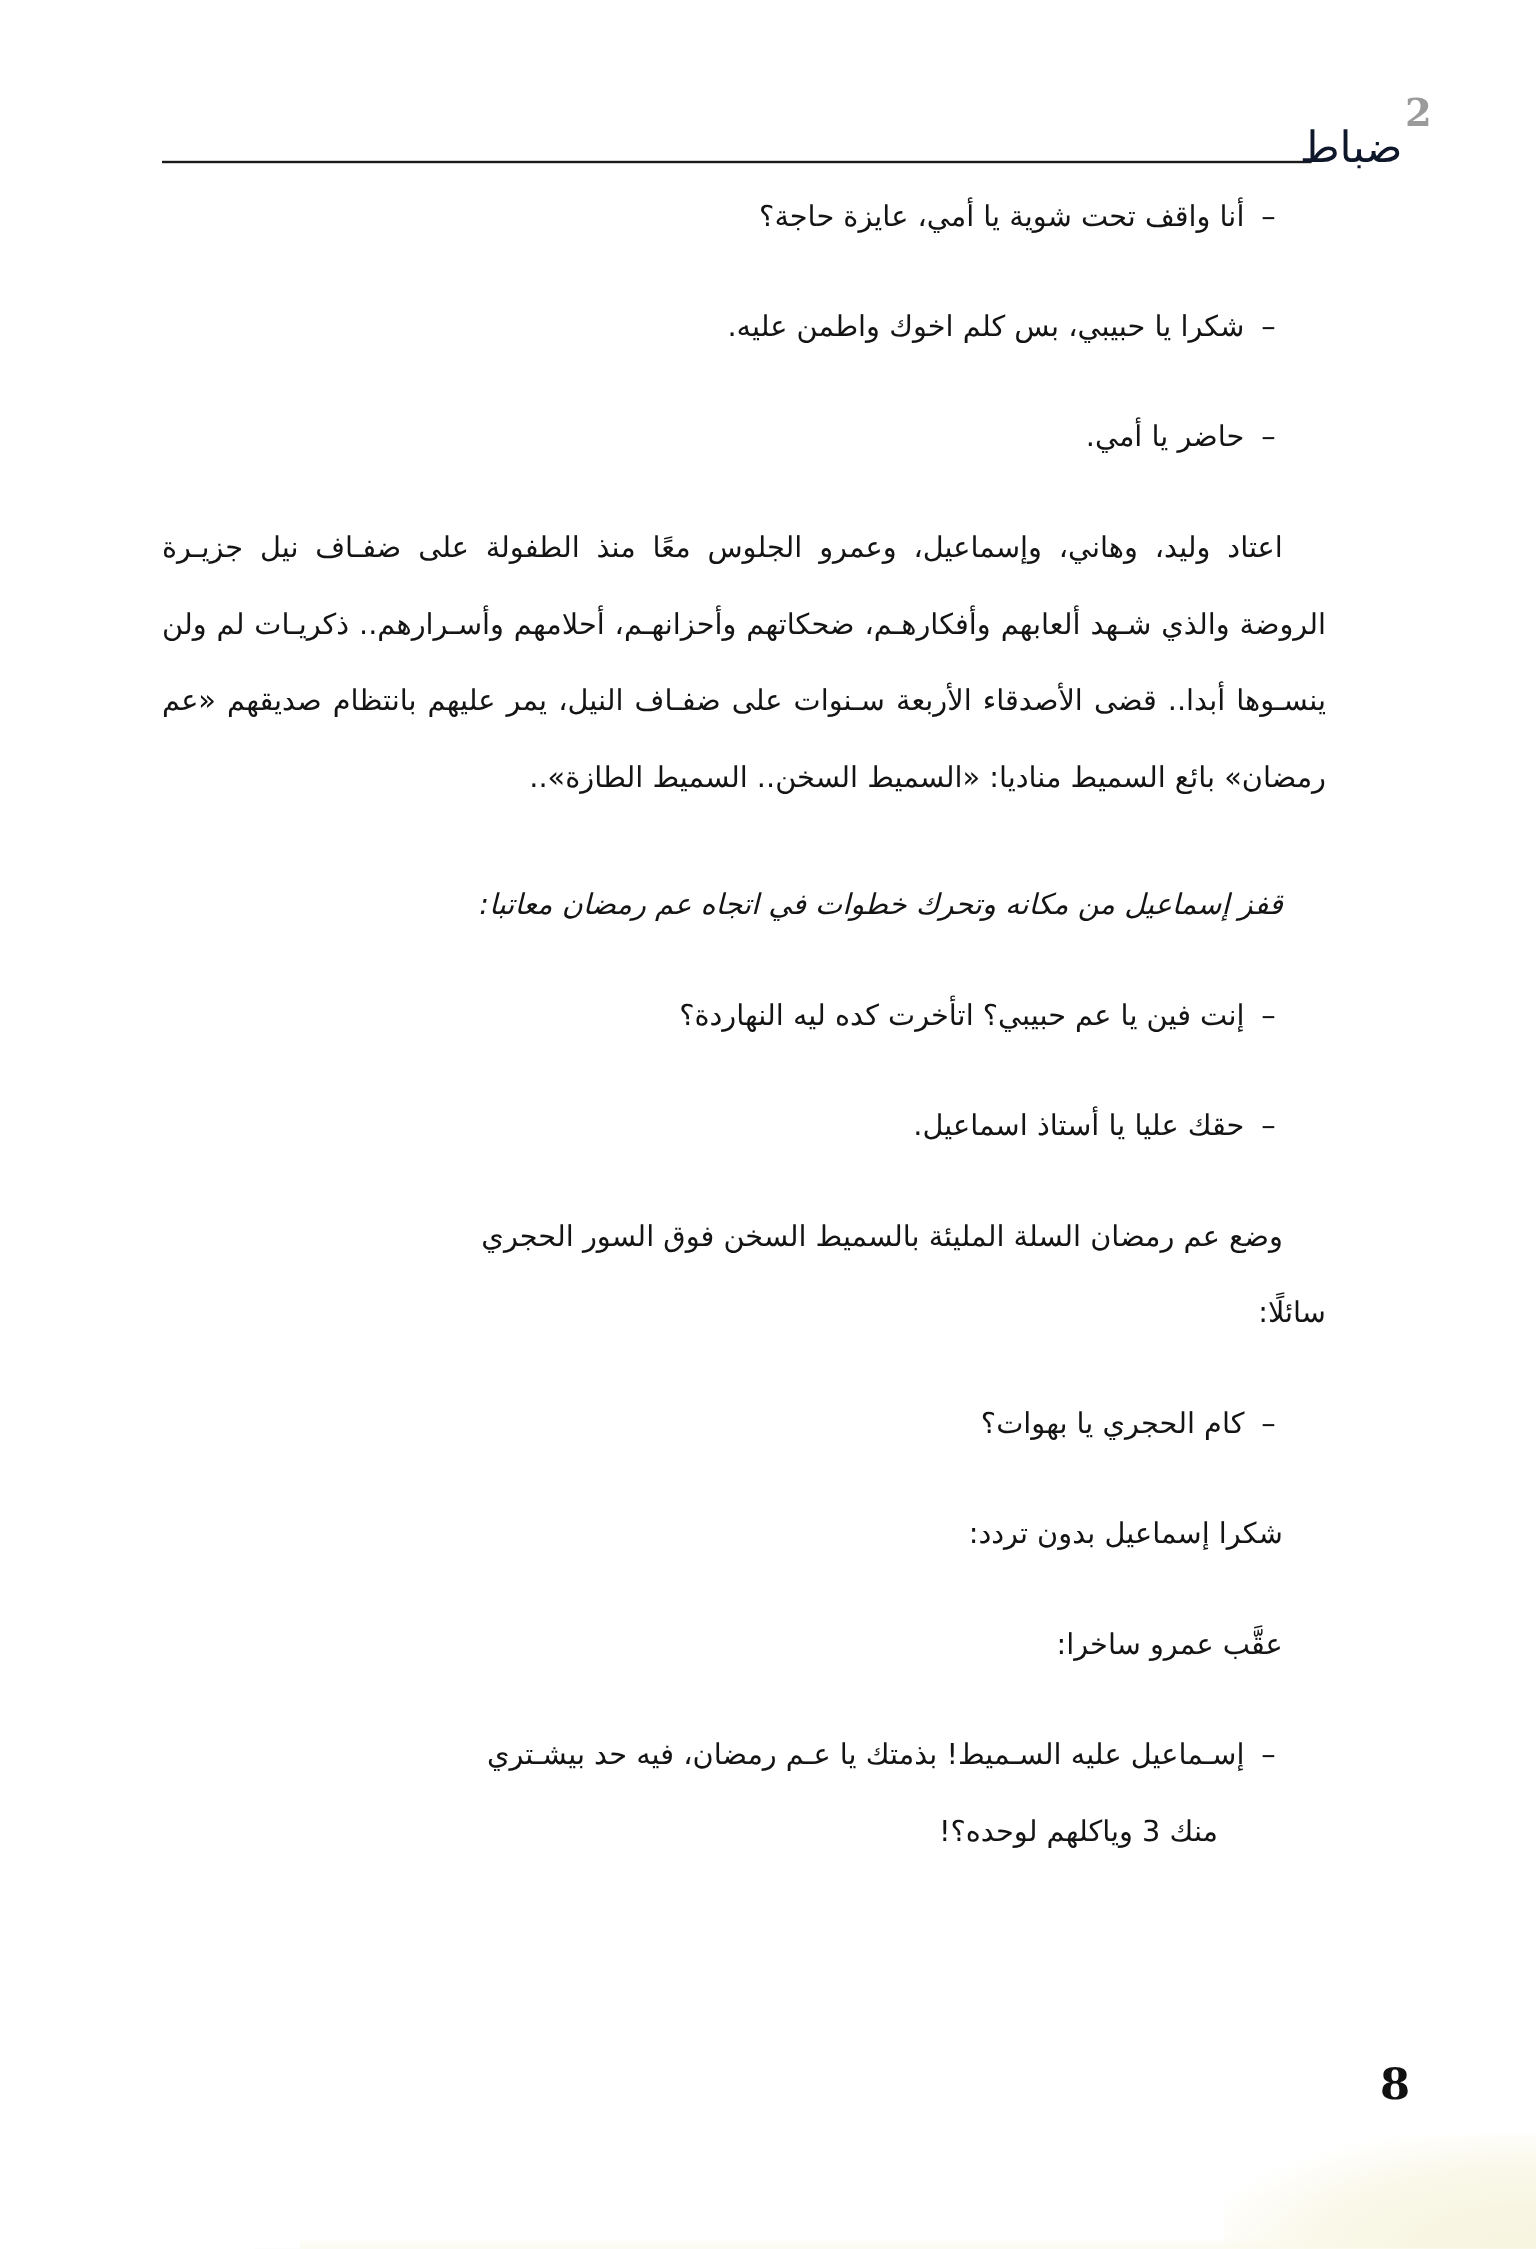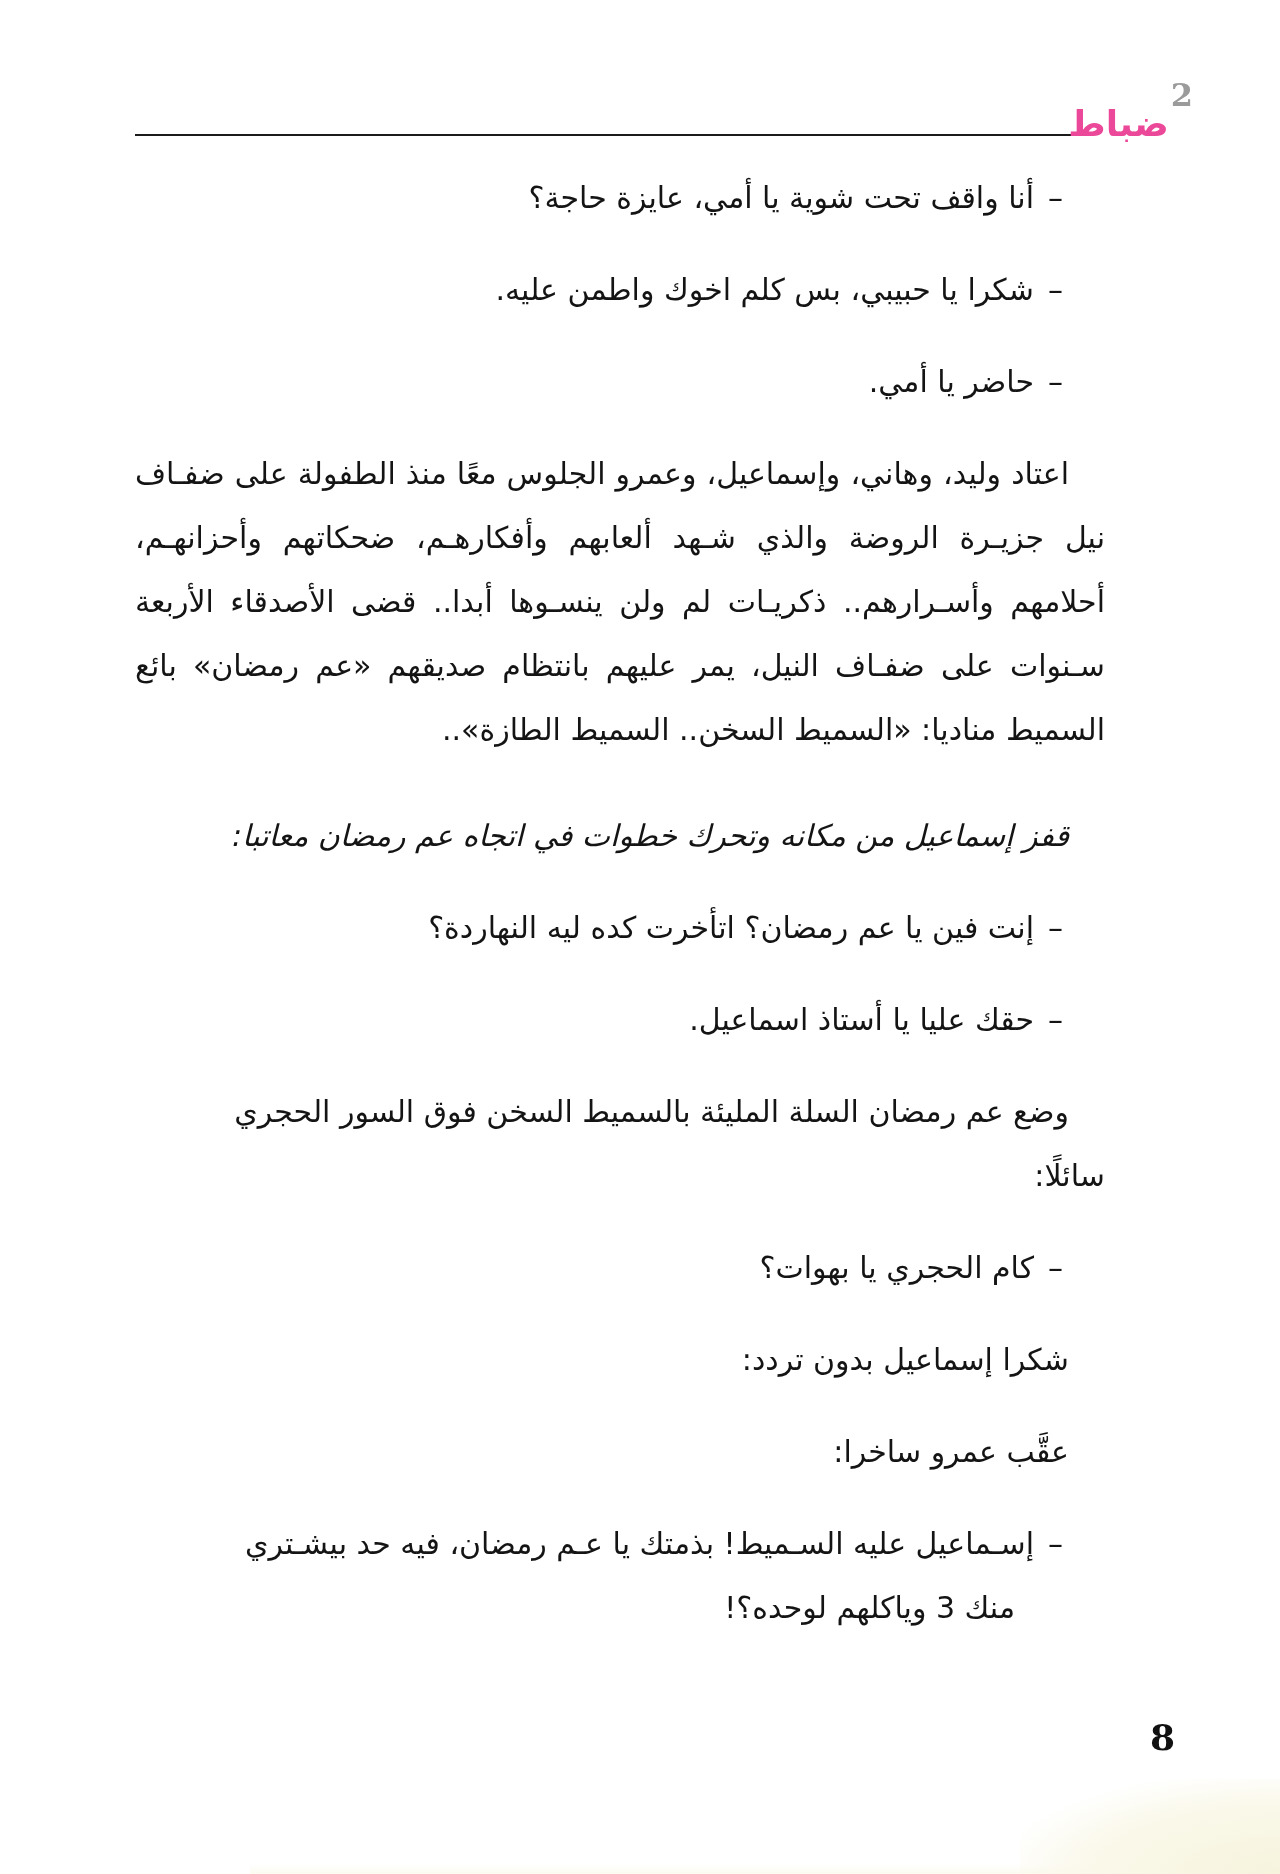--- a/index.html
+++ b/index.html
@@ -42,32 +42,32 @@
     display: inline-block;
     font-family: "DejaVu Serif", serif;
     font-weight: bold;
     font-size: 32px;
     color: #9b9b9b;
     vertical-align: 30px;
     margin-left: 2px;
   }
   .logo-text {
     font-size: 36px;
-    font-weight: bold;
+    font-weight: normal;
     letter-spacing: 0.5px;
-    color: #ec4899;
+    color: #0f172a;
   }
 
   
   .content {
     position: absolute;
-    top: 158px;
+    top: 140px;
     right: 175px;
     left: 135px; 
-    font-size: 30px;
+    font-size: 24px;
     line-height: 64px;
   }
   .block { margin-top: 28px; }
   .block.first { margin-top: 8px; }
   .block.space-lg { margin-top: 42px; font-style: italic; }
 
   .para {
     text-indent: 36px;
     text-align: right;
   }
@@ -134,21 +134,21 @@
 
     <div class="block dialogue">
       <span class="dash">–</span><span>حاضر يا أمي.</span>
     </div>
 
     <p class="block para justified">اعتاد وليد، وهاني، وإسماعيل، وعمرو الجلوس معًا منذ الطفولة على ضفـاف نيل جزيـرة الروضة والذي شـهد ألعابهم وأفكارهـم، ضحكاتهم وأحزانهـم، أحلامهم وأسـرارهم.. ذكريـات لم ولن ينسـوها أبدا.. قضى الأصدقاء الأربعة سـنوات على ضفـاف النيل، يمر عليهم بانتظام صديقهم «عم رمضان» بائع السميط مناديا: «السميط السخن.. السميط الطازة»..</p>
 
     <p class="block space-lg para">قفز إسماعيل من مكانه وتحرك خطوات في اتجاه عم رمضان معاتبا:</p>
 
     <div class="block dialogue">
-      <span class="dash">–</span><span>إنت فين يا عم رمضان؟ اتأخرت كده ليه النهاردة؟</span>
+      <span class="dash">–</span><span>إنت فين يا عم حبيبي؟ اتأخرت كده ليه النهاردة؟</span>
     </div>
 
     <div class="block dialogue">
       <span class="dash">–</span><span>حقك عليا يا أستاذ اسماعيل.</span>
     </div>
 
     <p class="block para justified"><span>وضع عم رمضان السلة المليئة بالسميط السخن فوق السور الحجري</span><span class="forced-line">سائلًا:</span></p>
 
     <div class="block dialogue">
       <span class="dash">–</span><span>كام الحجري يا بهوات؟</span>

